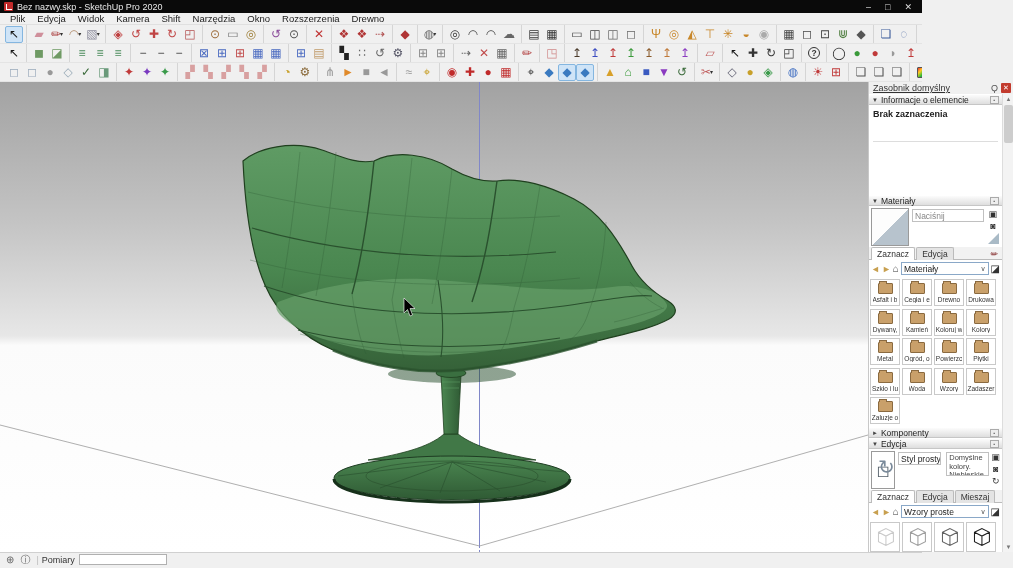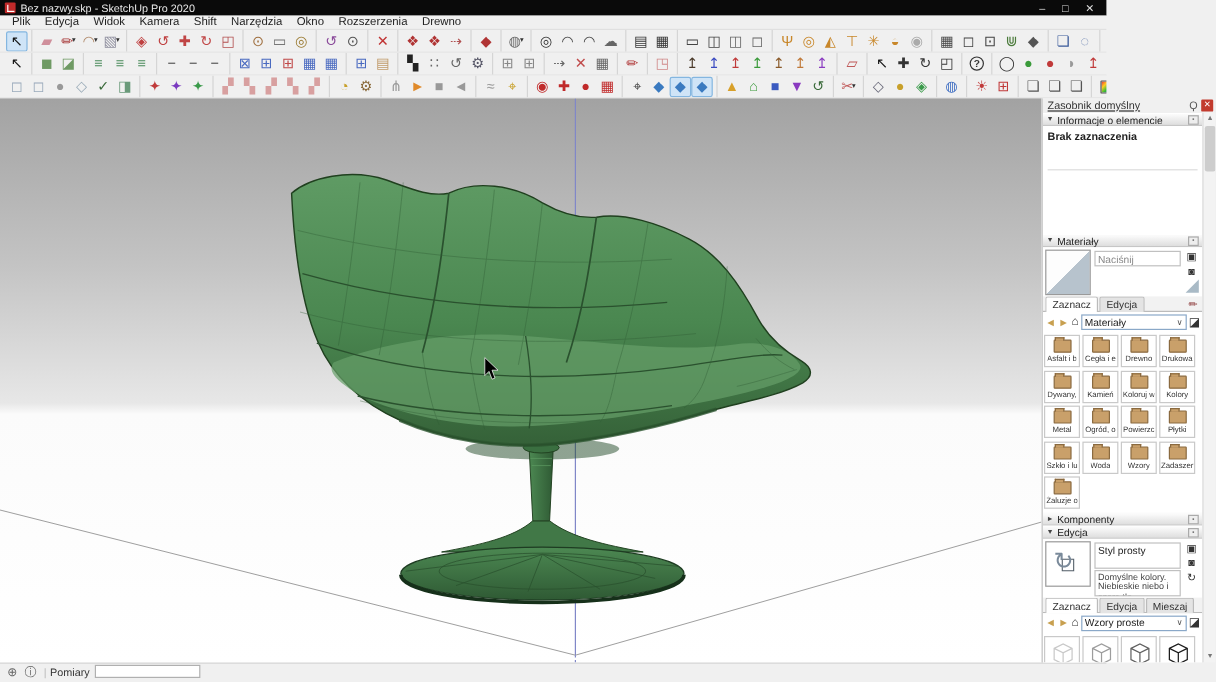--- a/index.html
+++ b/index.html
@@ -923,21 +923,21 @@
           <span class="arrow">▼</span>
           <span class="t">Edycja</span>
           <span class="opt">▪</span>
         </div>
         <div class="pbody">
           <div class="prevrow">
             <div class="style-preview">
               <span class="cube">◻</span>
               <span class="spin">↻</span>
             </div>
-            <div style="flex:1; display:flex; flex-direction:column;">
+            <div style="flex:1; display:flex; flex-direction:row;">
               <div class="name-field" style="color:#222;">Styl prosty</div>
               <div class="desc-field">Domyślne kolory. Niebieskie niebo i szare tło.</div>
             </div>
             <div class="side-icons">
               <span>▣</span>
               <span>◙</span>
               <span>↻</span>
             </div>
           </div>
           <div class="tabs" id="styleTabs">

